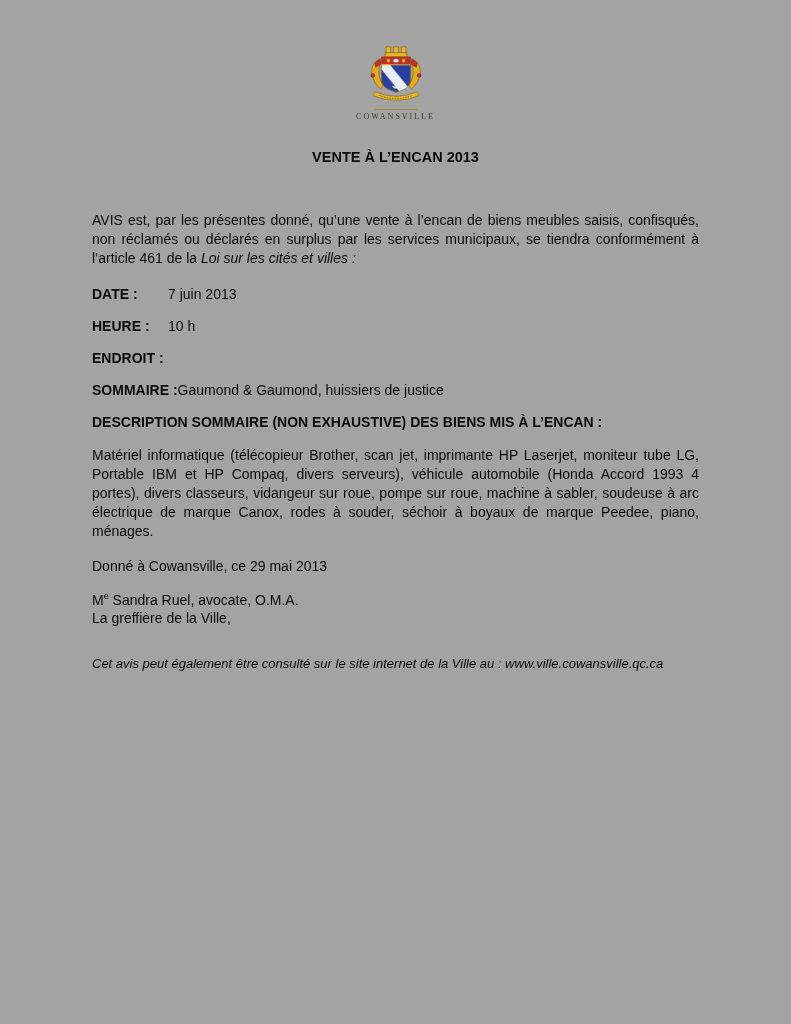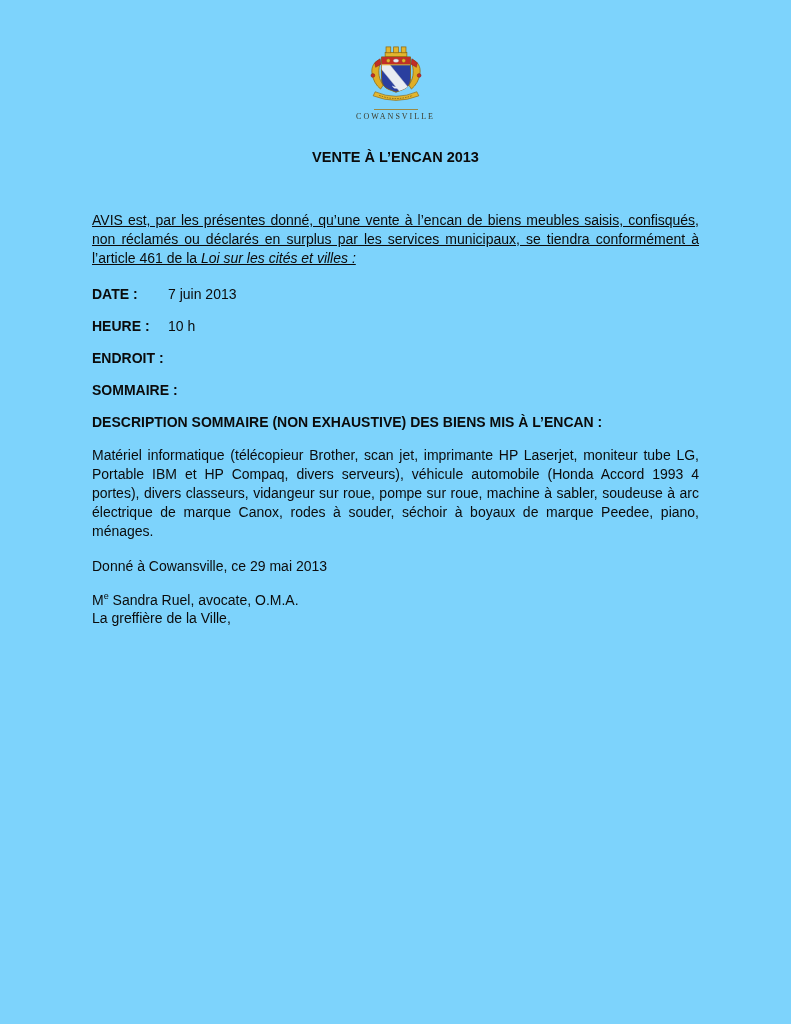--- a/index.html
+++ b/index.html
@@ -1,20 +1,20 @@
 <!DOCTYPE html>
 <html lang="fr"><head>
 <meta charset="utf-8">
 <style>
   html, body { margin: 0; padding: 0; background: #ffffff; }
   .page {
     width: 791px;
     height: 1024px;
     margin: 0 auto;
-    background: #7dd3fc;
+    background: #a3a3a3;
     box-sizing: border-box;
     padding: 44px 92px 0 92px;
     font-family: "Liberation Sans", sans-serif;
     font-size: 14px;
     color: #0b0b0b;
     position: relative;
     overflow: hidden;
   }
   .logo-block { text-align: center; margin-bottom: 28px; }
   .crest { width: 58px; height: 62px; display: block; margin: 0 auto; }
@@ -23,21 +23,21 @@
     font-family: "Liberation Serif", serif;
     font-size: 8px;
     letter-spacing: 2px;
     color: #3d3a28;
   }
   .title { text-align: center; font-weight: bold; font-size: 14.5px; }
   .title-1 { margin: 0 0 18px 0; }
   .title-2 { margin: 0 0 46px 0; }
   .para { margin: 0; line-height: 19px; }
   .justify { text-align: justify; }
-  .intro { margin-bottom: 17px; text-decoration: underline; }
+  .intro { margin-bottom: 17px; }
   .details { margin-bottom: 11px; }
   .detail-row { display: flex; line-height: 19px; margin-bottom: 13px; }
   .detail-label { font-weight: bold; min-width: 76px; flex: 0 0 auto; }
   .detail-value { flex: 1 1 auto; }
   .conditions { margin-bottom: 11px; }
   .bold { font-weight: bold; }
   .desc-heading { font-weight: bold; line-height: 19px; margin: 0 0 14px 0; }
   .desc-text { margin-bottom: 11px; }
   .closing-dated { line-height: 19px; margin: 16px 0 15px 0; }
   .closing-line { line-height: 18px; margin: 0; }
@@ -110,27 +110,29 @@
     </div>
     <div class="detail-row">
       <span class="detail-label">HEURE :</span>
       <span class="detail-value">10 h</span>
     </div>
     <div class="detail-row">
       <span class="detail-label">ENDROIT :</span>
     </div>
     <div class="detail-row">
       <span class="detail-label">SOMMAIRE :</span>
+      <span class="detail-value">Gaumond &amp; Gaumond, huissiers de justice</span>
     </div>
   </div>
 
 
   <p class="desc-heading">DESCRIPTION SOMMAIRE (NON EXHAUSTIVE) DES BIENS MIS À L’ENCAN :</p>
 
   <p class="para justify desc-text">Matériel informatique (télécopieur Brother, scan jet, imprimante HP Laserjet, moniteur tube LG, Portable IBM et HP Compaq, divers serveurs), véhicule automobile (Honda Accord 1993 4 portes), divers classeurs, vidangeur sur roue, pompe sur roue, machine à sabler, soudeuse à arc électrique de marque Canox, rodes à souder, séchoir à boyaux de marque Peedee, piano, ménages.</p>
 
   <p class="closing-dated">Donné à Cowansville, ce 29 mai 2013</p>
 
   <p class="closing-line"><span>M</span><sup class="sup-e">e</sup> <span>Sandra Ruel, avocate, O.M.A.</span></p>
   <p class="closing-line">La greffière de la Ville,</p>
 
+  <p class="footer-note">Cet avis peut également être consulté sur le site internet de la Ville au : www.ville.cowansville.qc.ca</p>
 
 </div>
 
 </body></html>

